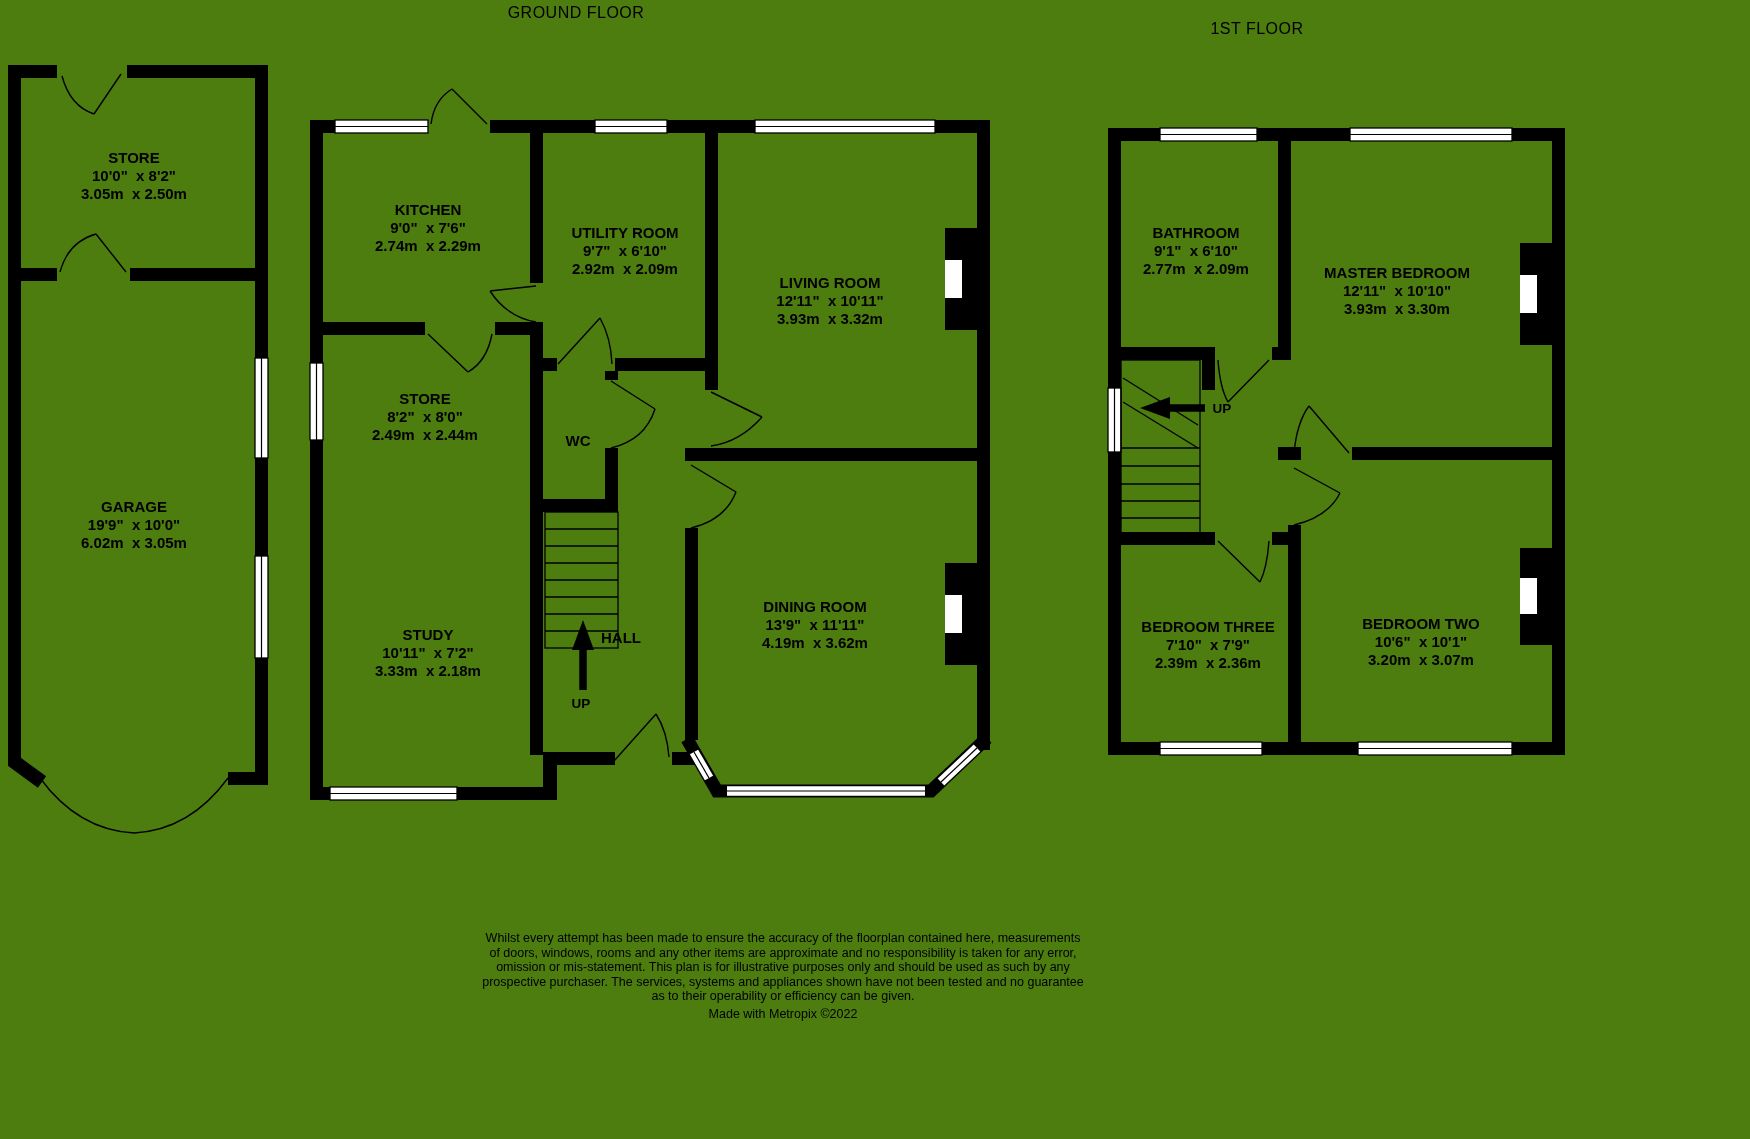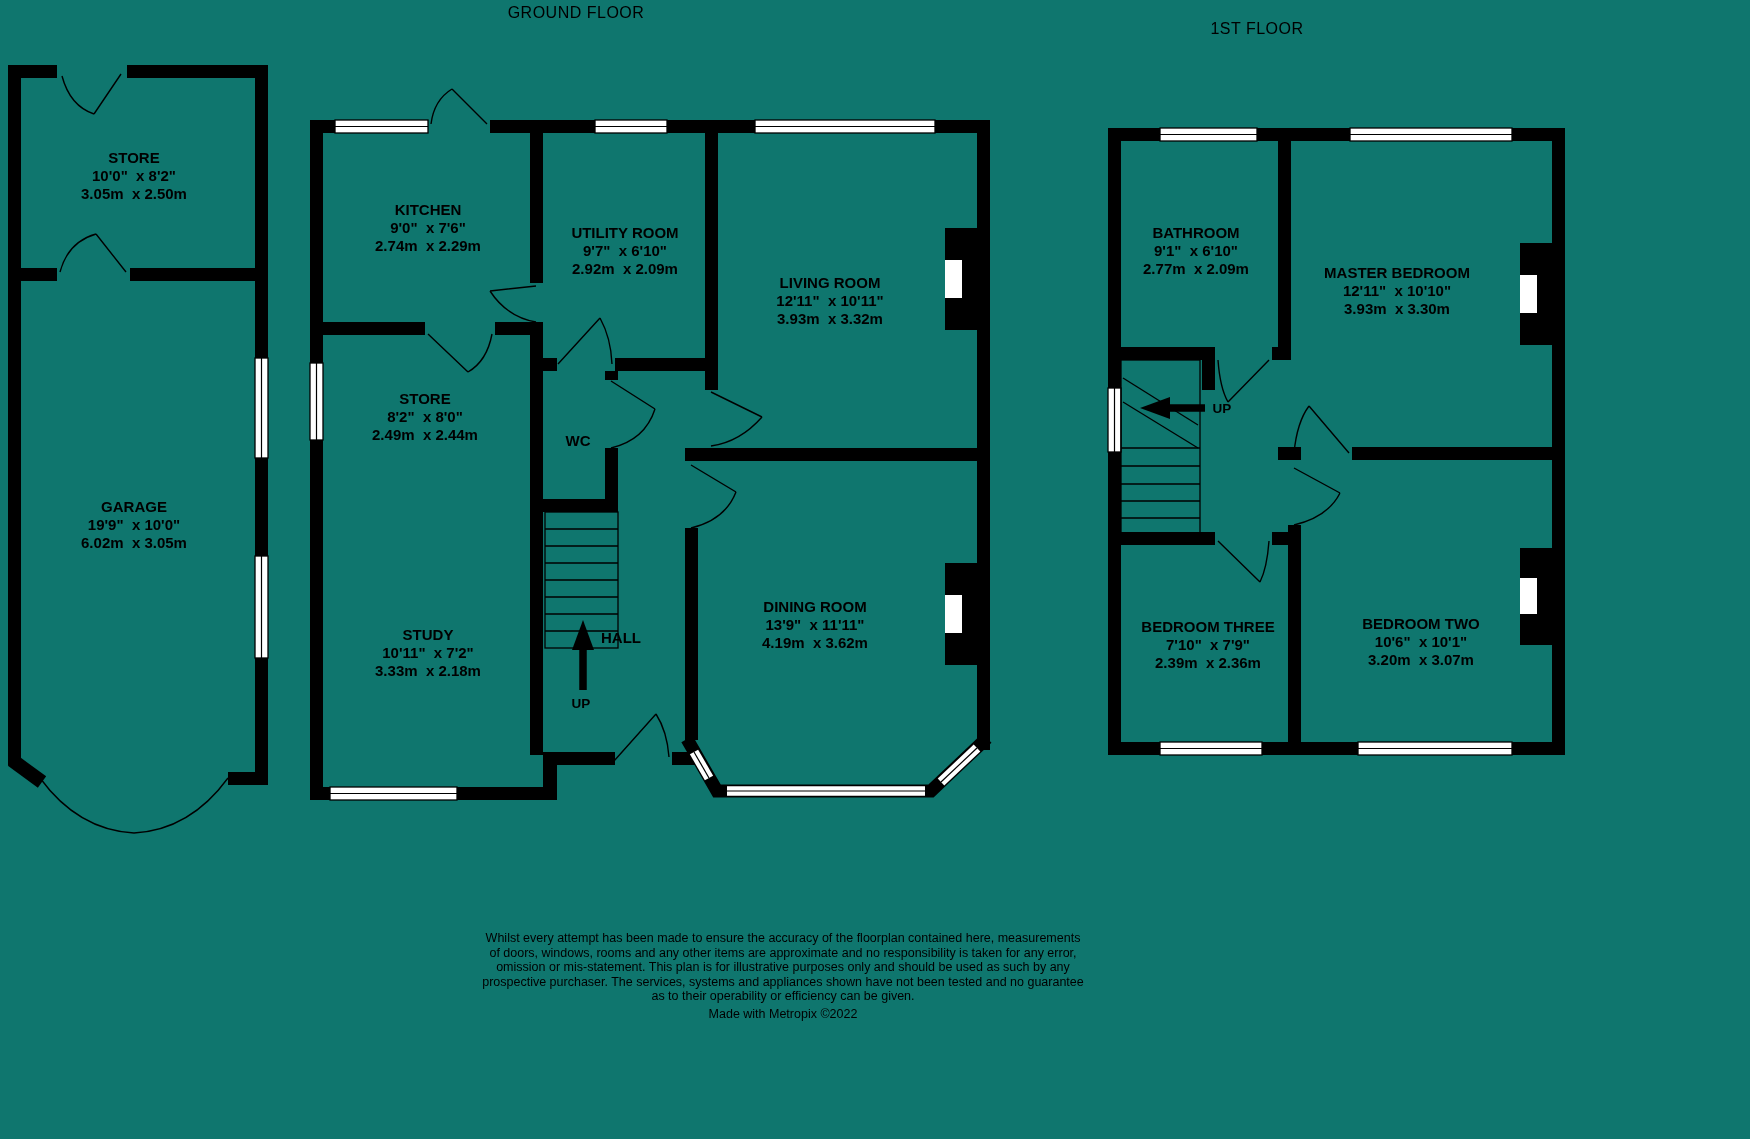--- a/index.html
+++ b/index.html
@@ -1,16 +1,16 @@
 <!DOCTYPE html>
 <html><head>
 <meta charset="utf-8">
 <style>
   html,body{margin:0;padding:0;background:#ffffff;}
-  .canvas{position:relative;width:1750px;height:1139px;background:#0f766e;overflow:hidden;
+  .canvas{position:relative;width:1750px;height:1139px;background:#4d7c0f;overflow:hidden;
           font-family:"Liberation Sans",sans-serif;text-decoration:underline;}
   svg{position:absolute;left:0;top:0;}
   text{fill:#000;font-family:"Liberation Sans",sans-serif;white-space:pre;}
   .title{font-size:16px;letter-spacing:.5px;}
   .room{font-weight:bold;font-size:15px;}
   .mini{font-weight:bold;font-size:13.5px;}
   .disc{font-size:12.5px;}
   .wall{fill:#000;stroke:none;}
   .win{fill:#fff;stroke:#000;stroke-width:1.3;}
   .winline{stroke:#000;stroke-width:1.2;fill:none;}

